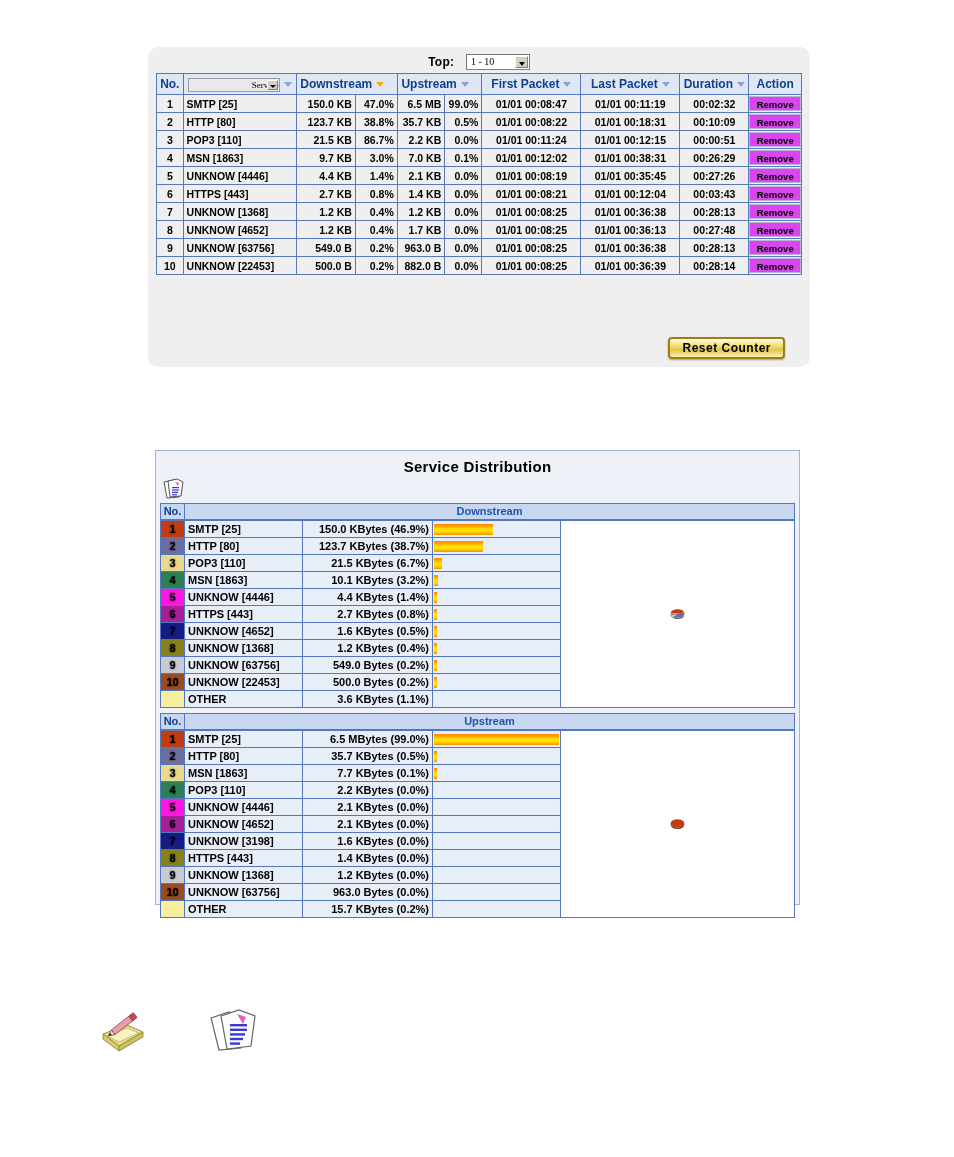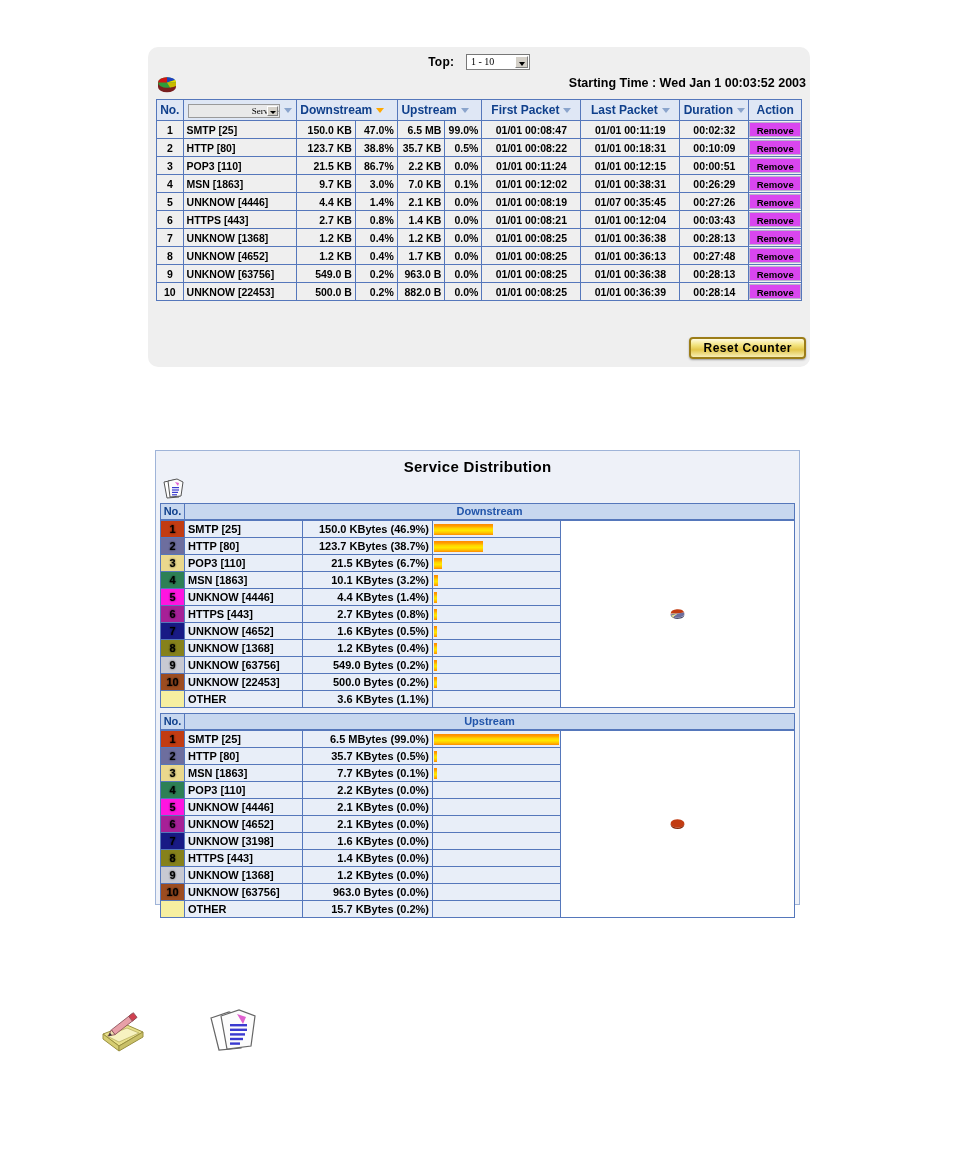--- a/index.html
+++ b/index.html
@@ -103,21 +103,21 @@
     background: #d946ef; border: 1px solid #b9b2d0;
     font-size: 9.5px; font-weight: bold; color: #000; text-align:center;
   }
   tr.total td {
     background: #b4cdea; color: #10408c; font-size: 12px; height: 21px;
     text-align: center;
   }
   td.total-rep { text-align: right !important; font-size: 7.5px !important;
     font-weight: normal !important; color:#24509c; }
 
-  .reset-wrap { position:absolute; right: 4px; bottom: 8px; }
+  .reset-wrap { position:absolute; right: 25px; bottom: 8px; }
   .reset-btn {
     display:inline-block; padding: 2px 12px;
     background: linear-gradient(to bottom,#fffbe0 0%,#f2e27c 35%,#e3c64a 60%,#f7eeb6 100%);
     border: 2px solid #9c7d18; border-radius: 4px;
     font-size: 12px; font-weight: bold; color: #000; letter-spacing:.5px;
     box-shadow: 0 1px 2px rgba(0,0,0,.35);
   }
 
   
   #dist-panel {
@@ -172,32 +172,20 @@
 <div id="top-panel">
 
   <div class="top-bar">
     <span class="top-label">Top:</span>
     <span class="top-select">
       <span>1 - 10</span>
       <span class="arrowbox"></span>
     </span>
   </div>
 
-  <div class="info-row">
-    <svg class="pie-icon-sm" viewBox="0 0 22 18">
-      <ellipse cx="11" cy="12" rx="9" ry="5.2" fill="#7a1f1f"></ellipse>
-      <rect x="2" y="7" width="18" height="5" fill="#7a1f1f"></rect>
-      <ellipse cx="11" cy="7.5" rx="9" ry="5.2" fill="#2f9c3a"></ellipse>
-      <path d="M11 7.5 L2 7.5 A9 5.2 0 0 1 11 2.3 Z" fill="#d01515"></path>
-      <path d="M11 7.5 L11 2.3 A9 5.2 0 0 1 19 5 Z" fill="#1e40c0"></path>
-      <path d="M11 7.5 L19 5 A9 5.2 0 0 1 20 7.5 Z" fill="#e8d800"></path>
-      <path d="M11 7.5 L20 7.5 L20 11 A9 5.2 0 0 1 14 12.4 Z" fill="#c8b800"></path>
-    </svg>
-    <span class="start-time">Starting Time : Wed Jan 1 00:03:52 2003</span>
-  </div>
 
   <table class="grid">
     <thead>
       <tr>
         <th style="width:24px">No.</th>
         <th style="width:112px">
           <span class="svc-select">
             <span>Service</span>
             <span class="ab"></span>
           </span><span class="sortarrow"></span>
@@ -278,21 +266,21 @@
             </td>
           </tr>
           <tr>
             <td class="c-no">5</td>
             <td class="c-svc">UNKNOW [4446]</td>
             <td class="c-ds">4.4 KB</td>
             <td class="c-dsp">1.4%</td>
             <td class="c-us">2.1 KB</td>
             <td class="c-usp">0.0%</td>
             <td class="c-fp">01/01 00:08:19</td>
-            <td class="c-lp">01/07 00:35:45</td>
+            <td class="c-lp">01/01 00:35:45</td>
             <td class="c-dur">00:27:26</td>
             <td class="c-act">
               <span class="remove-btn">Remove</span>
             </td>
           </tr>
           <tr>
             <td class="c-no">6</td>
             <td class="c-svc">HTTPS [443]</td>
             <td class="c-ds">2.7 KB</td>
             <td class="c-dsp">0.8%</td>

